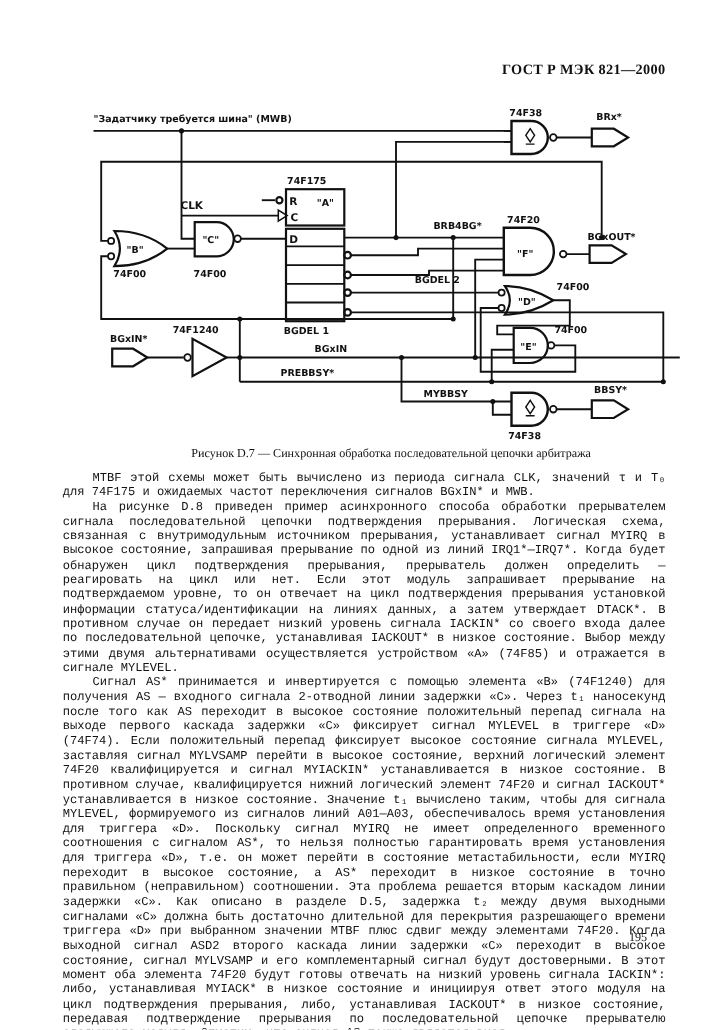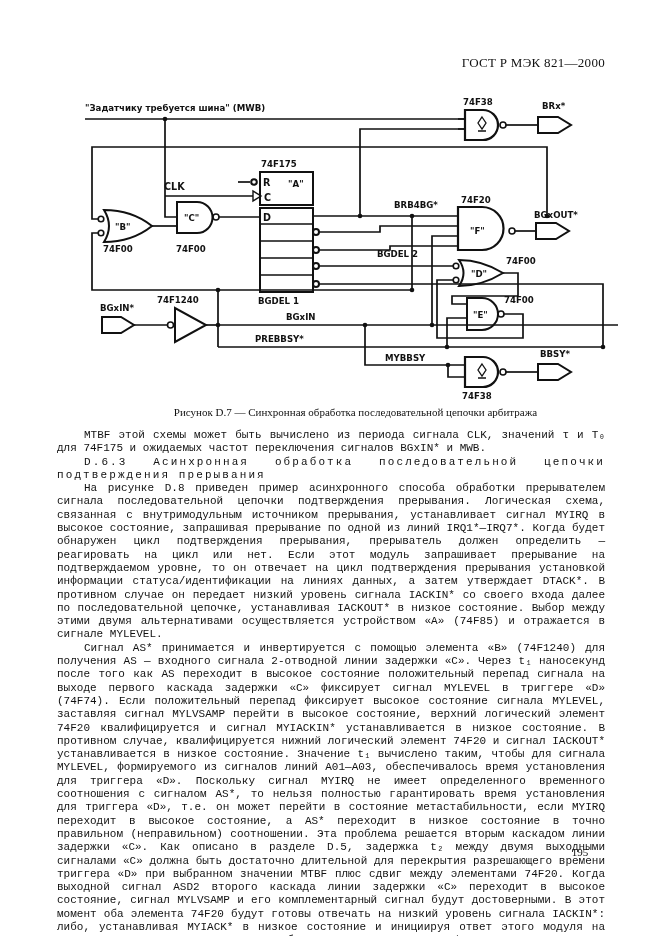--- a/index.html
+++ b/index.html
@@ -4,21 +4,21 @@
 <style>
   html,body{margin:0;padding:0;}
   body{
     width:661px;height:936px;background:#ffffff;position:relative;
     font-family:"Liberation Serif", serif;color:#111;
     -webkit-font-smoothing:antialiased;
   }
   .page{position:absolute;inset:0;background:#fff;overflow:hidden;}
   .doc-header{
     position:absolute;top:55px;right:56px;
-    font-family:"Liberation Serif", serif;font-weight:normal;font-size:13px;
+    font-family:"Liberation Serif", serif;font-weight:bold;font-size:13px;
     letter-spacing:0.3px;color:#111;
   }
   .diagram{position:absolute;left:0;top:0;width:661px;height:430px;}
   svg text{
     font-family:"DejaVu Sans", sans-serif;font-weight:bold;fill:#111;
   }
   .lbl{font-size:8.6px;}
   .lbl-big{font-size:9.6px;}
   .caption{
     position:absolute;left:0;top:406px;width:661px;text-align:center;
@@ -205,20 +205,19 @@
     <text class="lbl" x="540" y="357">BBSY*</text>
     <text class="lbl" x="462" y="399">74F38</text>
     <text class="lbl" x="100" y="311">BGxIN*</text>
     <text class="lbl" x="157" y="303">74F1240</text>
   </svg>
 
   <div class="caption">Рисунок D.7 — Синхронная обработка последовательной цепочки арбитража</div>
 
   <div class="body-text">
     <p>MTBF этой схемы может быть вычислено из периода сигнала CLK, значений τ и Т₀ для 74F175 и ожидаемых частот переключения сигналов BGxIN* и MWB.</p>
-    <p class="heading">D.6.3 Асинхронная обработка последовательной цепочки подтверждения прерывания</p>
     <p>На рисунке D.8 приведен пример асинхронного способа обработки прерывателем сигнала последовательной цепочки подтверждения прерывания. Логическая схема, связанная с внутримодульным источником прерывания, устанавливает сигнал MYIRQ в высокое состояние, запрашивая прерывание по одной из линий IRQ1*—IRQ7*. Когда будет обнаружен цикл подтверждения прерывания, прерыватель должен определить — реагировать на цикл или нет. Если этот модуль запрашивает прерывание на подтверждаемом уровне, то он отвечает на цикл подтверждения прерывания установкой информации статуса/идентификации на линиях данных, а затем утверждает DTACK*. В противном случае он передает низкий уровень сигнала IACKIN* со своего входа далее по последовательной цепочке, устанавливая IACKOUT* в низкое состояние. Выбор между этими двумя альтернативами осуществляется устройством «А» (74F85) и отражается в сигнале MYLEVEL.</p>
     <p>Сигнал AS* принимается и инвертируется с помощью элемента «В» (74F1240) для получения AS — входного сигнала 2-отводной линии задержки «С». Через t₁ наносекунд после того как AS переходит в высокое состояние положительный перепад сигнала на выходе первого каскада задержки «С» фиксирует сигнал MYLEVEL в триггере «D» (74F74). Если положительный перепад фиксирует высокое состояние сигнала MYLEVEL, заставляя сигнал MYLVSAMP перейти в высокое состояние, верхний логический элемент 74F20 квалифицируется и сигнал MYIACKIN* устанавливается в низкое состояние. В противном случае, квалифицируется нижний логический элемент 74F20 и сигнал IACKOUT* устанавливается в низкое состояние. Значение t₁ вычислено таким, чтобы для сигнала MYLEVEL, формируемого из сигналов линий А01—А03, обеспечивалось время установления для триггера «D». Поскольку сигнал MYIRQ не имеет определенного временного соотношения с сигналом AS*, то нельзя полностью гарантировать время установления для триггера «D», т.е. он может перейти в состояние метастабильности, если MYIRQ переходит в высокое состояние, а AS* переходит в низкое состояние в точно правильном (неправильном) соотношении. Эта проблема решается вторым каскадом линии задержки «С». Как описано в разделе D.5, задержка t₂ между двумя выходными сигналами «С» должна быть достаточно длительной для перекрытия разрешающего времени триггера «D» при выбранном значении MTBF плюс сдвиг между элементами 74F20. Когда выходной сигнал ASD2 второго каскада линии задержки «С» переходит в высокое состояние, сигнал MYLVSAMP и его комплементарный сигнал будут достоверными. В этот момент оба элемента 74F20 будут готовы отвечать на низкий уровень сигнала IACKIN*: либо, устанавливая MYIACK* в низкое состояние и инициируя ответ этого модуля на цикл подтверждения прерывания, либо, устанавливая IACKOUT* в низкое состояние, передавая подтверждение прерывания по последовательной цепочке прерывателю следующего модуля. Отметим, что сигнал AS также является вход-</p>
   </div>
 
   <div class="page-number">195</div>
 
 </div>
 
 </body></html>

